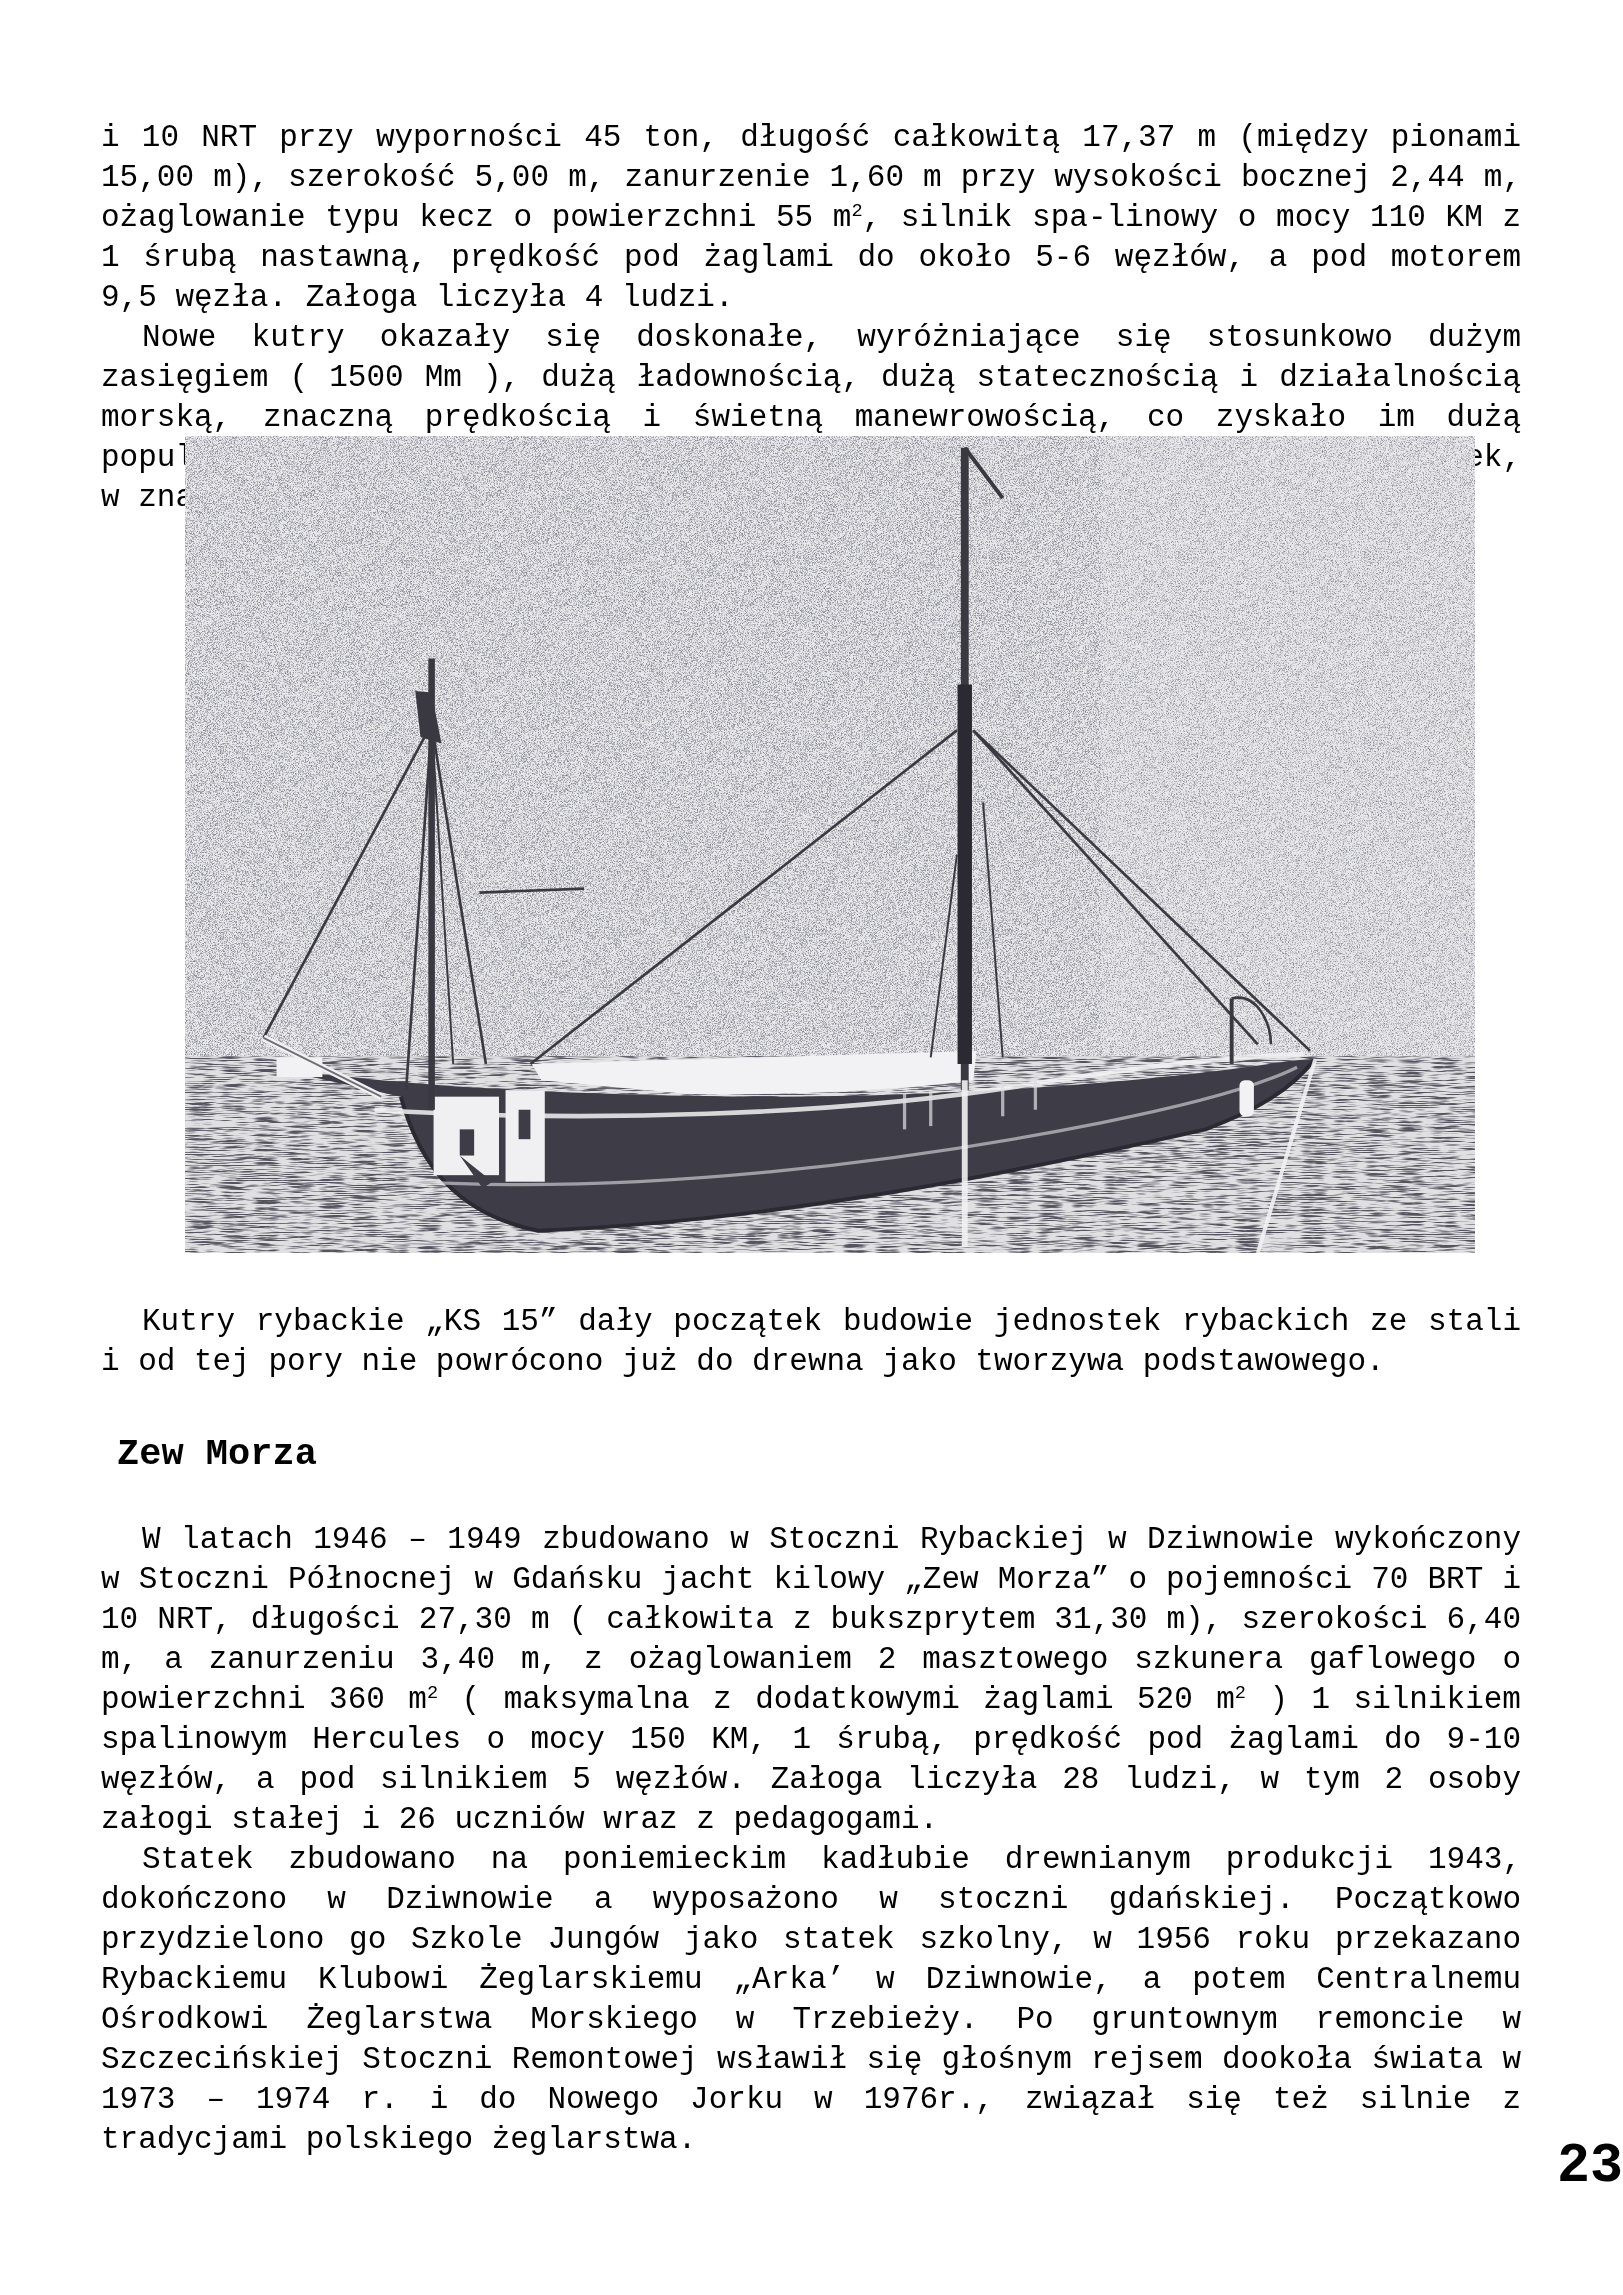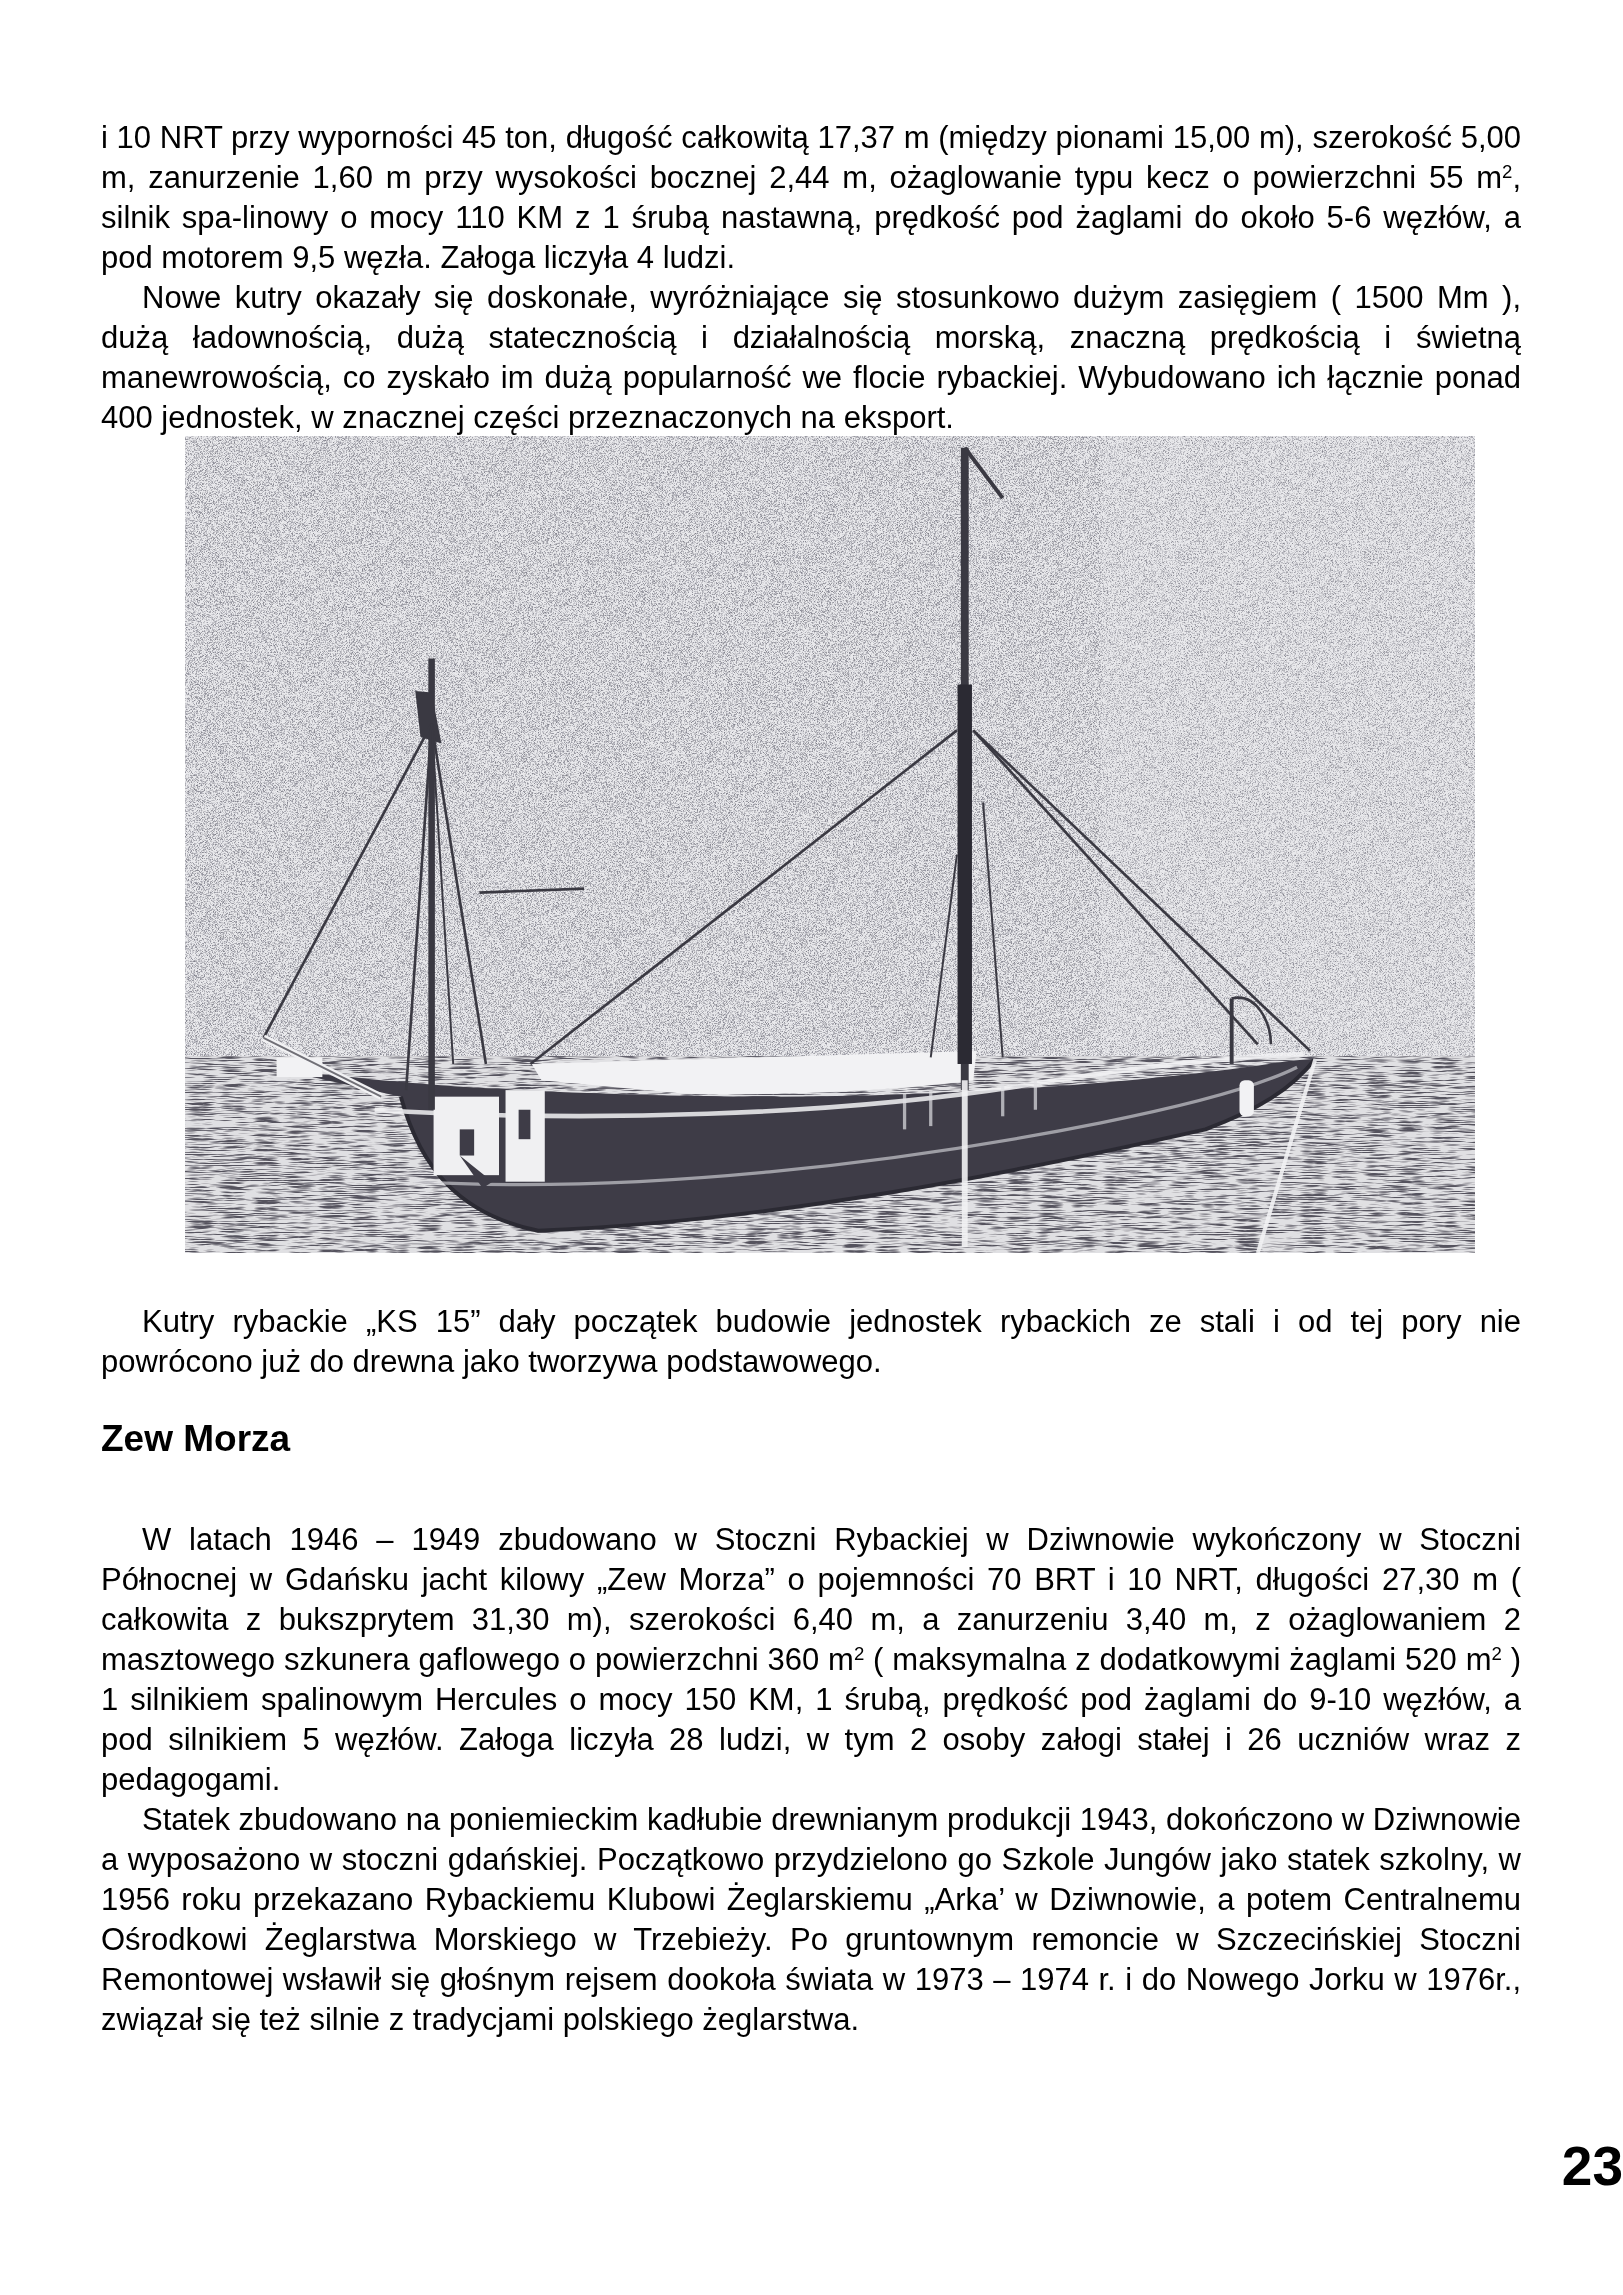--- a/index.html
+++ b/index.html
@@ -1,36 +1,36 @@
 <!DOCTYPE html>
 <html style="font-size:10.5px"><head>
   <meta charset="utf-8">
   <style>
     html, body { margin: 0; padding: 0; background: #ffffff; }
     body { width: 1623px; height: 2295px; position: relative; overflow: hidden; }
     .page {
       position: absolute; left: 0; top: 0; width: 1623px; height: 2295px;
       background: #ffffff; color: #000000;
-      font-family: Liberation Sans, sans-serif;
+      font-family: Liberation Mono, monospace;
     }
     .block {
       position: absolute; left: 101px; width: 1420px;
       font-size: 31px; line-height: 40px; text-align: justify;
       margin: 0;
     }
     .block p { margin: 0; text-align: justify; }
     .indent { text-indent: 41px; }
     sup { font-size: 60%; line-height: 0; vertical-align: 0.55em; }
     .photo {
       position: absolute; left: 185px; top: 436px; width: 1290px; height: 817px;
       background: #e9e9ec; overflow: hidden;
     }
     .photo svg { display: block; width: 100%; height: 100%; }
     .heading {
-      position: absolute; left: 101px; top: 1415px; margin: 0;
+      position: absolute; left: 101px; top: 1415px; margin: 16px;
       font-size: 37px; font-weight: bold; line-height: 47px;
     }
     .page-number {
       position: absolute; left: 0; width: 1623px; top: 2134px;
       text-align: right; font-size: 55px; font-weight: bold; line-height: 65px;
     }
   </style>
 </head>
 <body>
 

